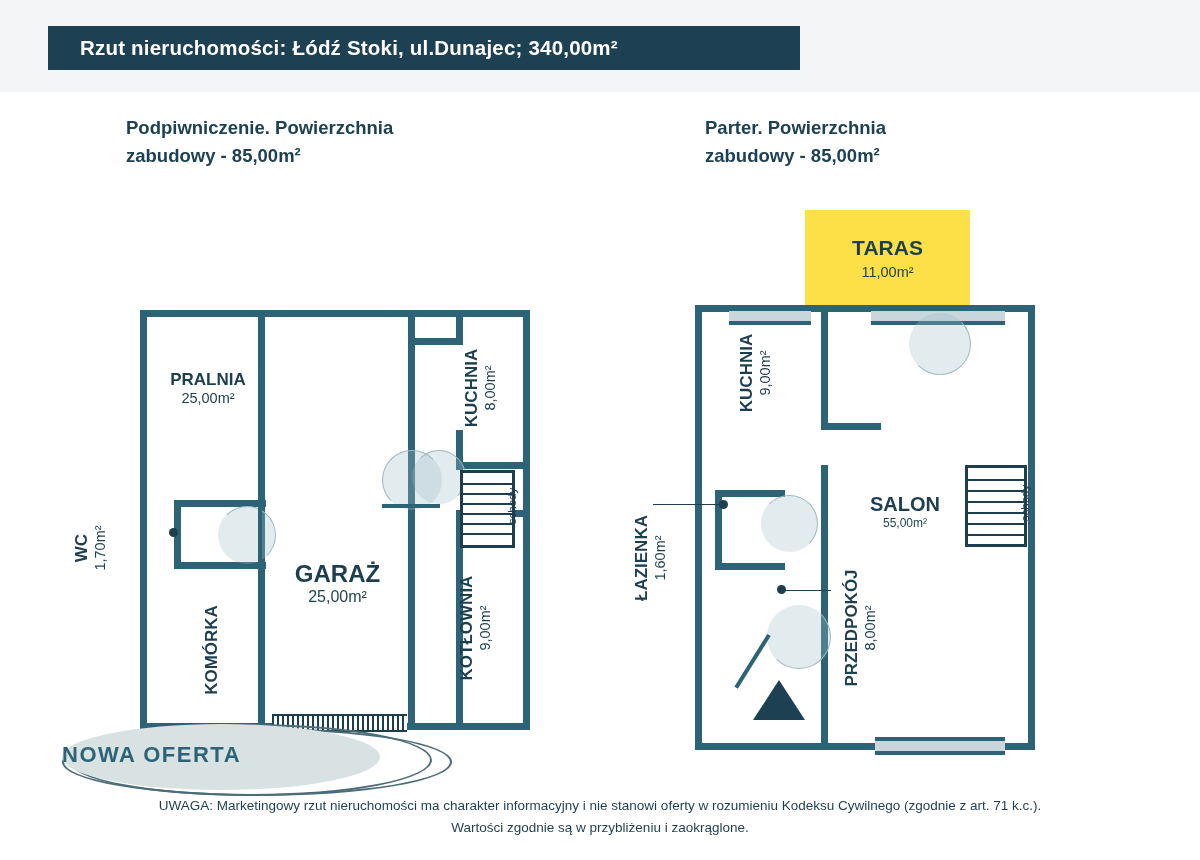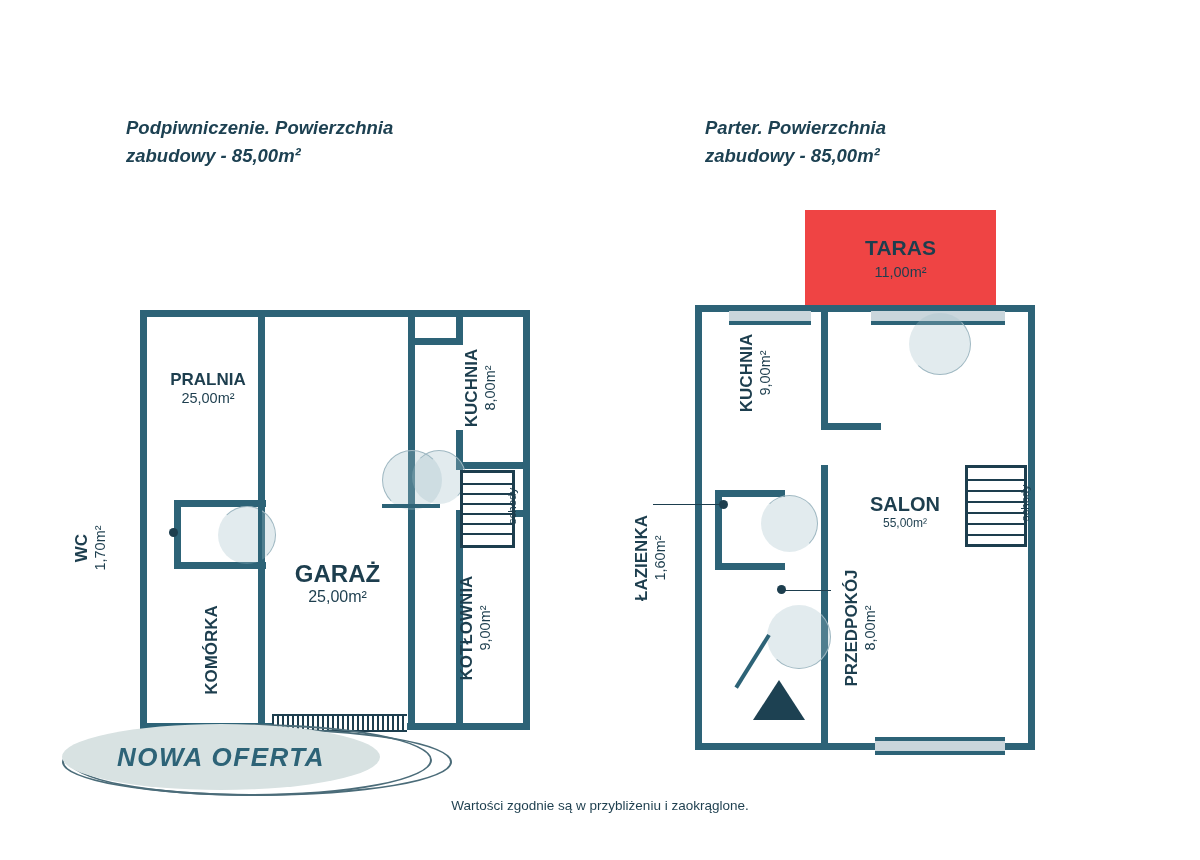--- a/index.html
+++ b/index.html
@@ -48,21 +48,21 @@
   
   .sec-head {
     position: absolute;
     font-size: 18.5px;
     font-weight: bold;
     line-height: 28px;
     color: #1d4152;
   }
   .sec-head.left { left: 126px; top: 114px; }
   .sec-head.right { left: 705px; top: 114px; }
-  .sec-head span { display: block; font-style: italic; }
+  .sec-head span { display: block; }
 
   
   .plan {
     position: absolute;
   }
   .wall {
     position: absolute;
     background: #2d6377;
   }
   .wall-outline {
@@ -99,22 +99,21 @@
     background: #2d6377;
   }
   .window {
     position: absolute;
     background: #c9d6dc;
     border-top: 4px solid #2d6377;
     border-bottom: 4px solid #2d6377;
   }
   .terrace {
     position: absolute;
-    background: #ef4444;
-    padding-left: 26px;
+    background: #fde047;
   }
   .terrace .t-name {
     position: absolute;
     left: 0; right: 0;
     top: 26px;
     text-align: center;
     font-size: 21px;
     font-weight: bold;
     color: #1d3e4e;
   }
@@ -192,44 +191,48 @@
     position: absolute;
     left: 0px; top: 2px;
     width: 318px; height: 66px;
     background: #d8e2e2;
     border-radius: 50%;
   }
   .badge .badge-text {
     position: absolute;
     left: 0; top: 20px;
     width: 318px;
-    text-align: center;
-    font-size: 26px;
+    text-align: left;
+    font-size: 22px;
     font-weight: bold;
     letter-spacing: 1.5px;
     color: #2d6377;
-    font-style: italic;
   }
   
   .footer {
     position: absolute;
     left: 0; top: 795px;
     width: 1200px;
     text-align: center;
     font-size: 13.5px;
     line-height: 22px;
     color: #1d3e4e;
   }
   .footer span { display: block; }
 </style>
 </head>
 <body>
 
 <div class="page">
 
+  <div class="header-band">
+    <div class="title-box">
+      <div class="title-text">Rzut nieruchomości: Łódź Stoki, ul.Dunajec; 340,00m²</div>
+    </div>
+  </div>
 
   <div class="sec-head left">
     <span>Podpiwniczenie. Powierzchnia</span>
     <span>zabudowy - 85,00m²</span>
   </div>
   <div class="sec-head right">
     <span>Parter. Powierzchnia</span>
     <span>zabudowy - 85,00m²</span>
   </div>
 
@@ -373,16 +376,17 @@
   </div>
 
   <div class="badge">
     <div class="ell-outer"></div>
     <div class="ell-mid"></div>
     <div class="ell-fill"></div>
     <div class="badge-text">NOWA OFERTA</div>
   </div>
 
   <div class="footer">
+    <span>UWAGA: Marketingowy rzut nieruchomości ma charakter informacyjny i nie stanowi oferty w rozumieniu Kodeksu Cywilnego (zgodnie z art. 71 k.c.).</span>
     <span>Wartości zgodnie są w przybliżeniu i zaokrąglone.</span>
   </div>
 
 </div>
 
 </body></html>

